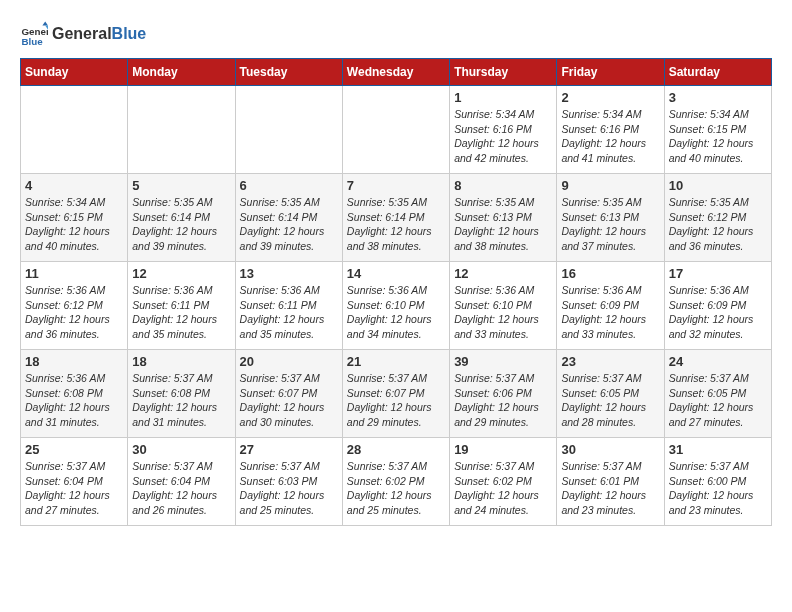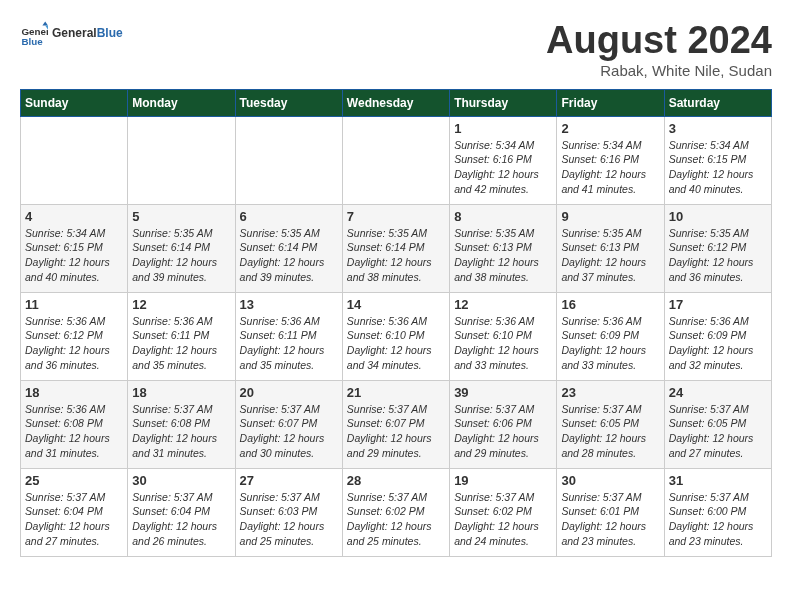--- a/index.html
+++ b/index.html
@@ -37,21 +37,21 @@
     .location {
       font-size: 15px;
       color: #555;
     }
     table {
       width: 100%;
       border-collapse: collapse;
       font-size: 11px;
     }
     thead th {
-      background-color: #14532d;
+      background-color: #b91c1c;
       color: #fff;
       padding: 6px 4px;
       text-align: left;
       font-size: 12px;
       font-weight: bold;
       border: 1px solid #1a5a9d;
     }
     tbody td {
       border: 1px solid #ccc;
       vertical-align: top;
@@ -85,28 +85,24 @@
 
 <div class="header">
   <div class="logo">
     <svg class="logo-icon" viewBox="0 0 40 40">
       <text x="2" y="22" font-size="14" font-weight="bold" fill="#333">General</text>
       <text x="2" y="36" font-size="14" font-weight="bold" fill="#2a6aad">Blue</text>
       <polygon points="32,8 40,8 36,2" fill="#2a6aad"></polygon>
       <polygon points="36,8 44,8 40,14" fill="#4a9ad4"></polygon>
     </svg>
     <div style="line-height:1.1;">
-      <div style="font-size:12px; font-weight:bold;text-align:center;">
+      <div style="font-size:16px; font-weight:bold;text-align:center;">
         <span style="color:#333;">General</span><span style="color:#2a6aad;">Blue</span>
       </div>
     </div>
-  </div>
-  <div class="title-section">
-    <div class="month-year">August 2024</div>
-    <div class="location">Rabak, White Nile, Sudan</div>
   </div>
 </div>
 
 <table>
   <thead>
     <tr>
     <th>Sunday</th>
         <th>Monday</th>
         <th>Tuesday</th>
         <th>Wednesday</th>

